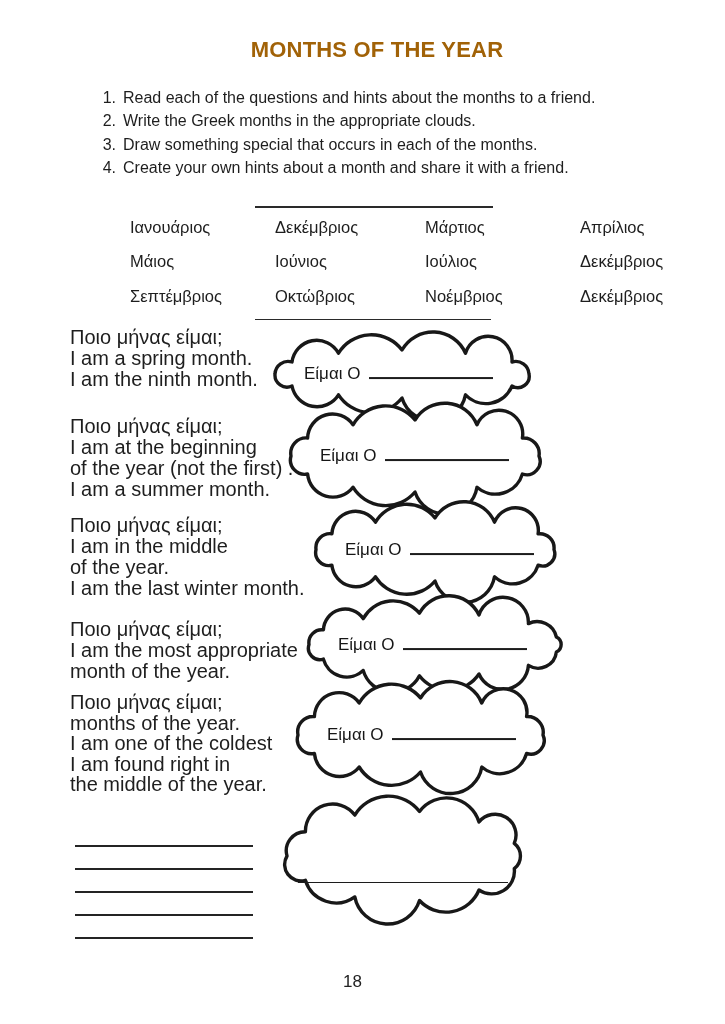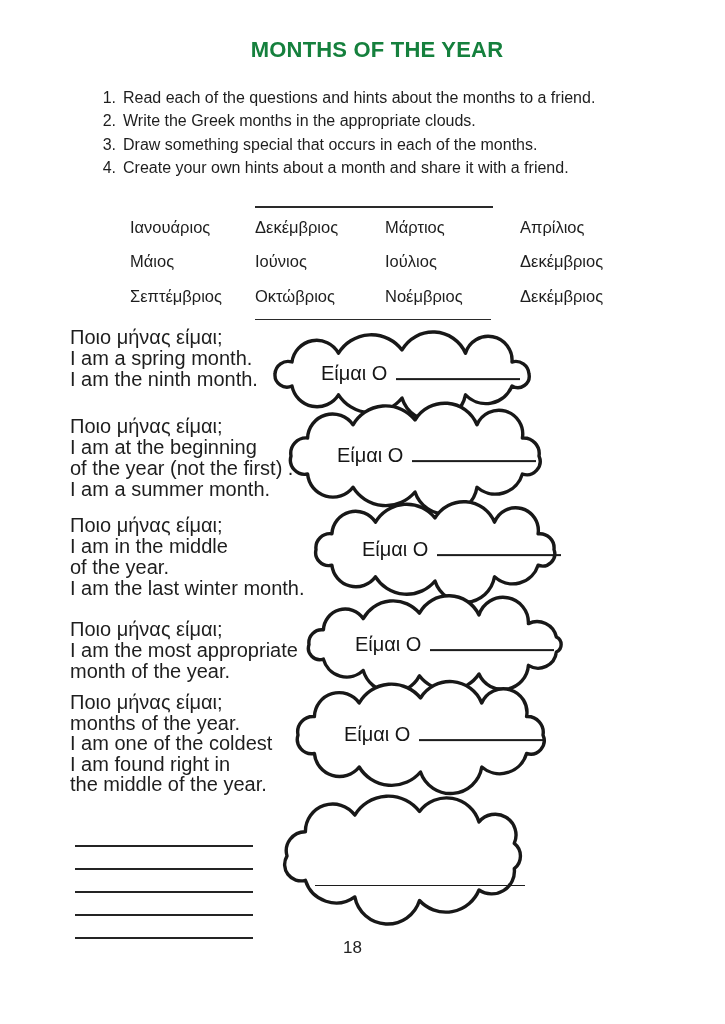--- a/index.html
+++ b/index.html
@@ -9,49 +9,49 @@
     width:725px; height:1024px;
     background:#ffffff;
     font-family:"Liberation Sans", sans-serif;
     color:#1e1e1e;
     overflow:hidden;
   }
   
   .title {
     position:absolute; top:37px; left:0; width:725px;
     text-align:center; padding-left:29px;
-    font-size:22px; font-weight:bold; letter-spacing:.2px; color:#15803d;
+    font-size:22px; font-weight:bold; letter-spacing:.2px; color:#a16207;
   }
   
   .instructions { position:absolute; top:86px; left:98px; font-size:16px; line-height:23.4px; }
   .instr-row { display:flex; }
   .instr-num { width:18px; text-align:right; margin-right:7px; flex:0 0 auto; }
   
   .months { position:absolute; left:130px; top:210px; width:480px; }
-  .month-row { display:grid; grid-template-columns:125px 130px 135px 1fr; height:34.5px; align-items:center; font-size:16.5px; }
+  .month-row { display:grid; grid-template-columns:125px 130px 135px 1fr; height:34.5px; align-items:center; font-size:16.5px;gap:20px; }
   .rule { position:absolute; border-top:2px solid #2a2a2a; }
   .rule-table-top    { left:255px; top:206px; width:238px; }
   .rule-table-bottom { left:255px; top:319px; width:236px; border-top-width:1.5px; }
   
   .hint { position:absolute; left:70px; font-size:20px; line-height:21px; white-space:nowrap; }
   
   .cloud { position:absolute; }
   .cloud svg { position:absolute; left:0; top:0; overflow:visible; }
   .cloud-row {
-    position:absolute; left:17px; top:50%; transform:translateY(-58%);
+    position:absolute; left:0; top:50%; transform:translateY(-58%);
     width:100%; display:flex; align-items:baseline;
-    padding-left:48px; font-size:20px; color:#161616;
+    padding-left:48px; font-size:17px; color:#161616;
   }
   .cloud-blank { flex:0 0 124px; border-bottom:2.4px solid #1c1c1c; height:1.12em; margin-left:9px; }
   .cloud-row.only-line { padding:0 30px; transform:translateY(8px); }
   .cloud-row.only-line .cloud-blank { flex:1 1 auto; margin:0; border-bottom-width:1.8px; }
   
   .write-line { position:absolute; left:75px; width:178px; border-top:2px solid #242424; }
   
-  .page-number { position:absolute; top:938px; left:0; width:705px; text-align:center; font-size:17px; color:#222; }
+  .page-number { position:absolute; top:972px; left:0; width:705px; text-align:center; font-size:17px; color:#222; }
 </style>
 </head>
 <body>
 
 <div id="page">
 
   <div class="title">MONTHS OF THE YEAR</div>
 
   <div class="instructions">
     <div class="instr-row">

